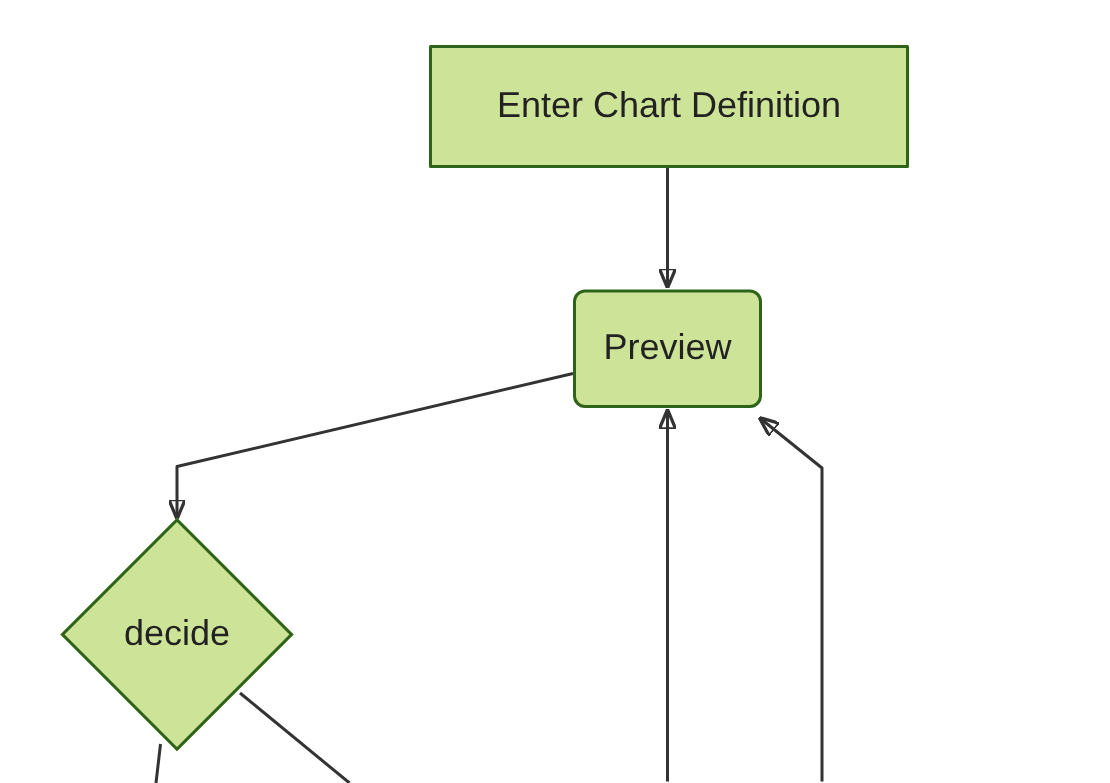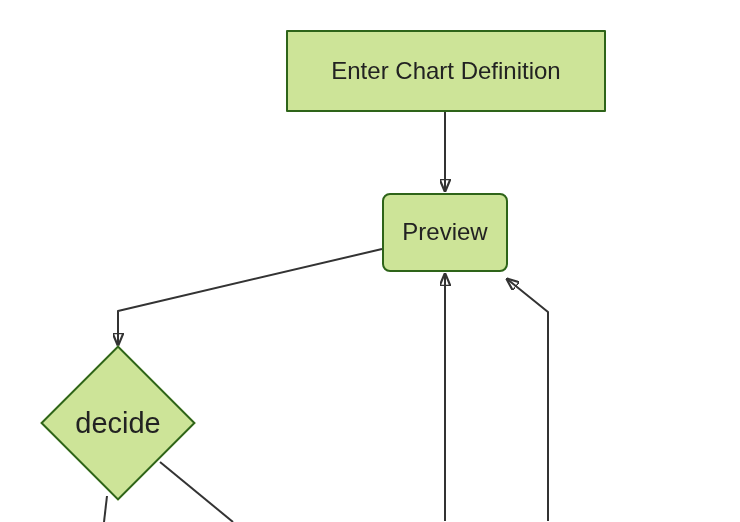--- a/index.html
+++ b/index.html
@@ -69,21 +69,21 @@
   .diamond-label {
     position: absolute;
     left: 43px;
     top: 368px;
     width: 150px;
     height: 110px;
     display: flex;
     align-items: center;
     justify-content: center;
     color: #222222;
-    font-size: 29px;
+    font-size: 24px;
     white-space: nowrap;
   }
 </style>
 </head>
 <body>
 
 <div class="canvas">
 
   <svg class="edges-layer" width="740" height="522" viewBox="0 0 740 522" xmlns="http://www.w3.org/2000/svg">
     <defs>

